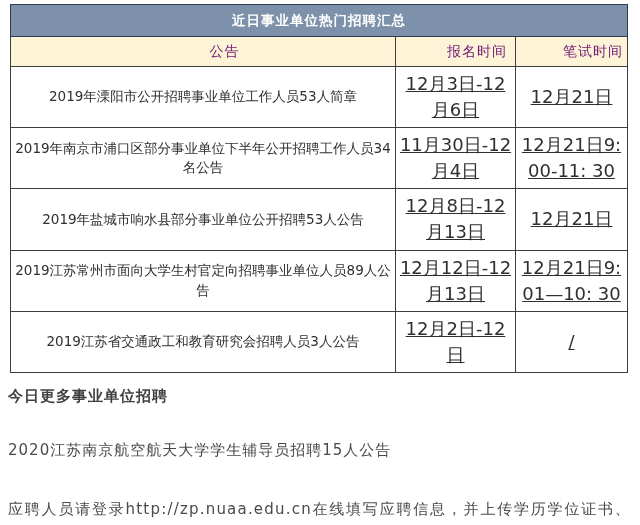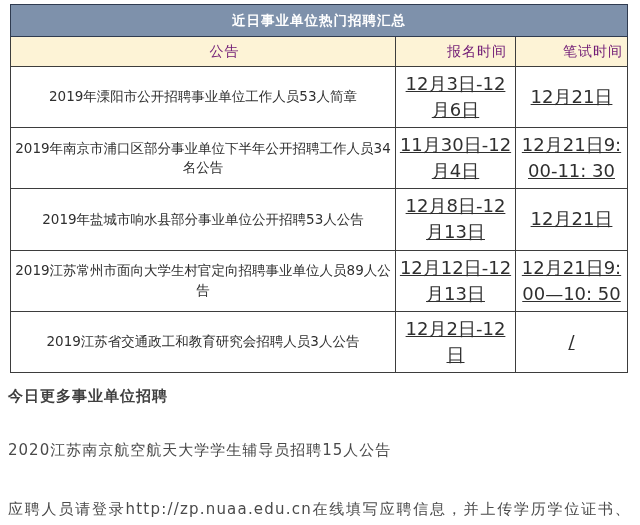--- a/index.html
+++ b/index.html
@@ -99,21 +99,21 @@
         <td class="time">12月21日9: 00-11: 30</td>
       </tr>
       <tr>
         <td>2019年盐城市响水县部分事业单位公开招聘53人公告</td>
         <td class="time">12月8日-12月13日</td>
         <td class="time">12月21日</td>
       </tr>
       <tr>
         <td>2019江苏常州市面向大学生村官定向招聘事业单位人员89人公告</td>
         <td class="time">12月12日-12月13日</td>
-        <td class="time">12月21日9: 00—10: 50</td>
+        <td class="time">12月21日9: 01—10: 30</td>
       </tr>
       <tr>
         <td>2019江苏省交通政工和教育研究会招聘人员3人公告</td>
         <td class="time">12月2日-12日</td>
         <td class="time">/</td>
       </tr>
     </tbody>
   </table>
 
   <div class="more">

